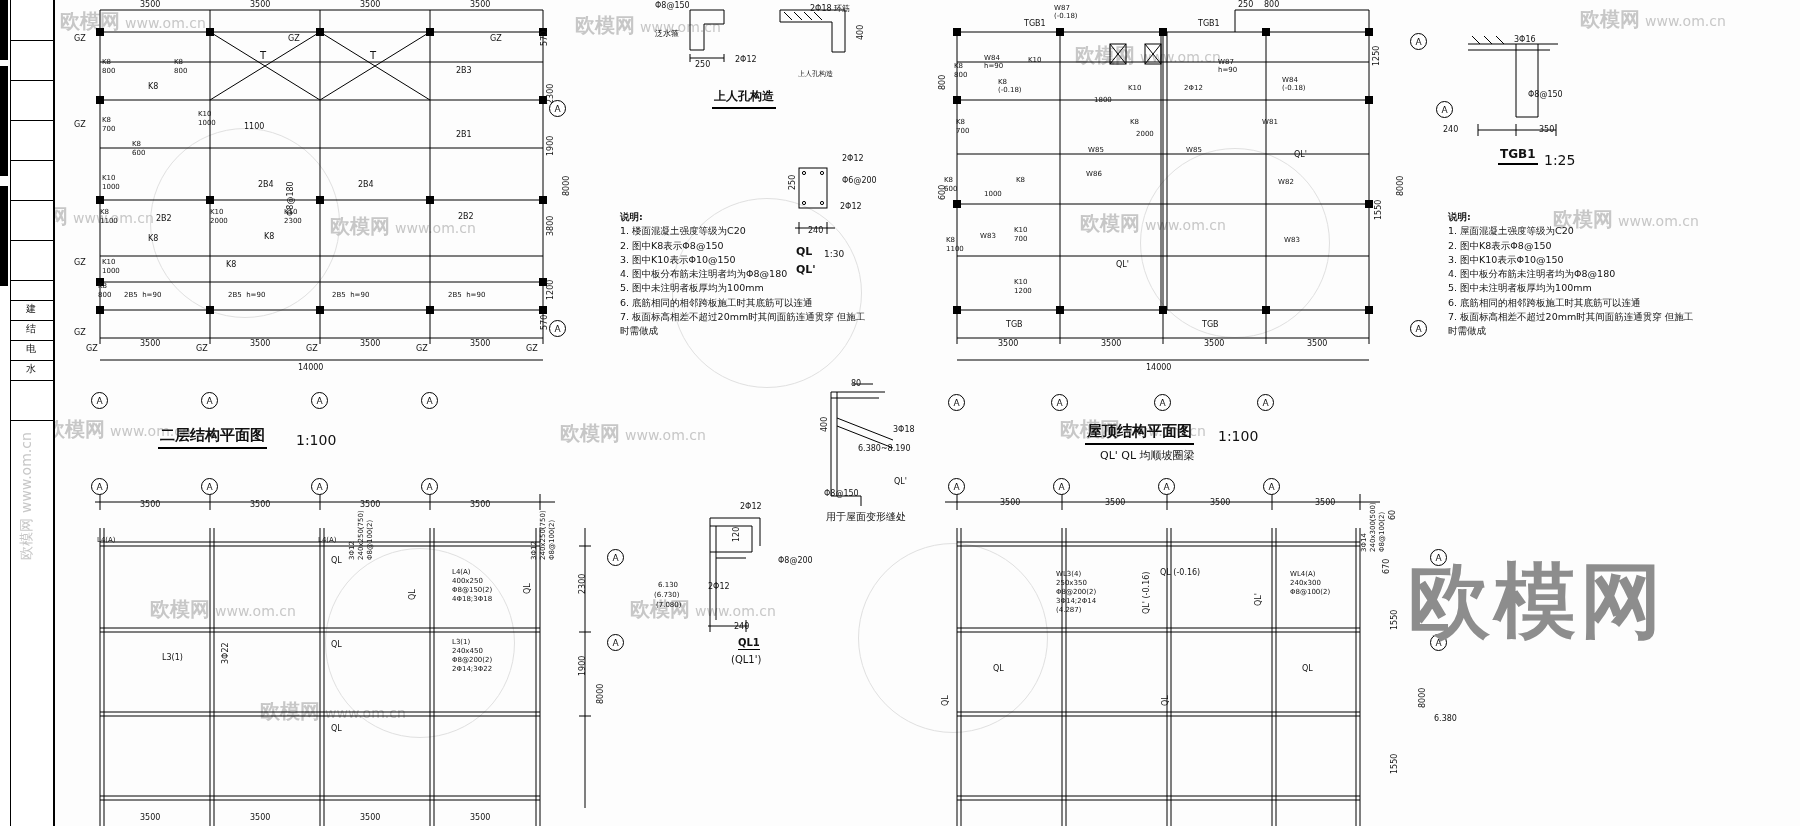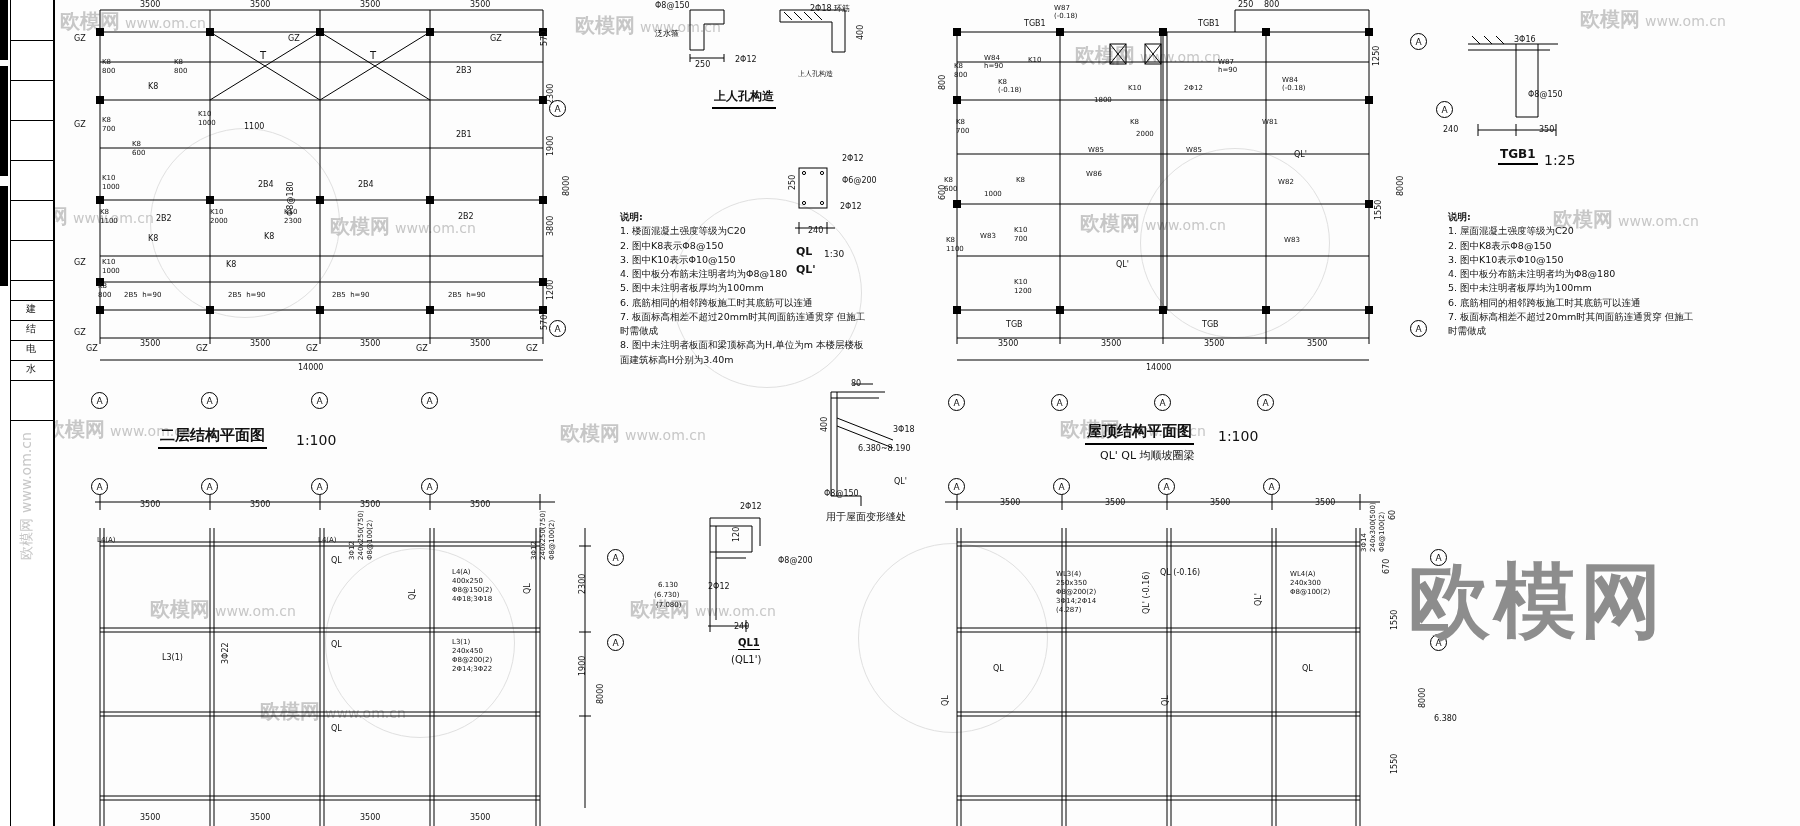--- a/index.html
+++ b/index.html
@@ -236,21 +236,20 @@
 
 <div class="notes" style="left:620px;top:210px">
   <div class="nt">说明:</div>
   <div>1. 楼面混凝土强度等级为C20</div>
   <div>2. 图中K8表示Φ8@150</div>
   <div>3. 图中K10表示Φ10@150</div>
   <div>4. 图中板分布筋未注明者均为Φ8@180</div>
   <div>5. 图中未注明者板厚均为100mm</div>
   <div>6. 底筋相同的相邻跨板施工时其底筋可以连通</div>
   <div>7. 板面标高相差不超过20mm时其间面筋连通贯穿 但施工时需做成</div>
-  <div>8. 图中未注明者板面和梁顶标高为H,单位为m 本楼层楼板面建筑标高H分别为3.40m</div>
 </div>
 
 <svg class="draw" style="left:815px;top:378px" width="100" height="135">
   <g stroke="#000" stroke-width="1" fill="none">
     <path d="M16,14 V118 M22,14 V118"></path>
     <path d="M16,14 H70 M16,20 H64"></path>
     <path d="M22,40 L78,62 M22,48 L78,70"></path>
     <path d="M16,118 H46 V128"></path>
     <path d="M38,6 H58"></path>
   </g>

